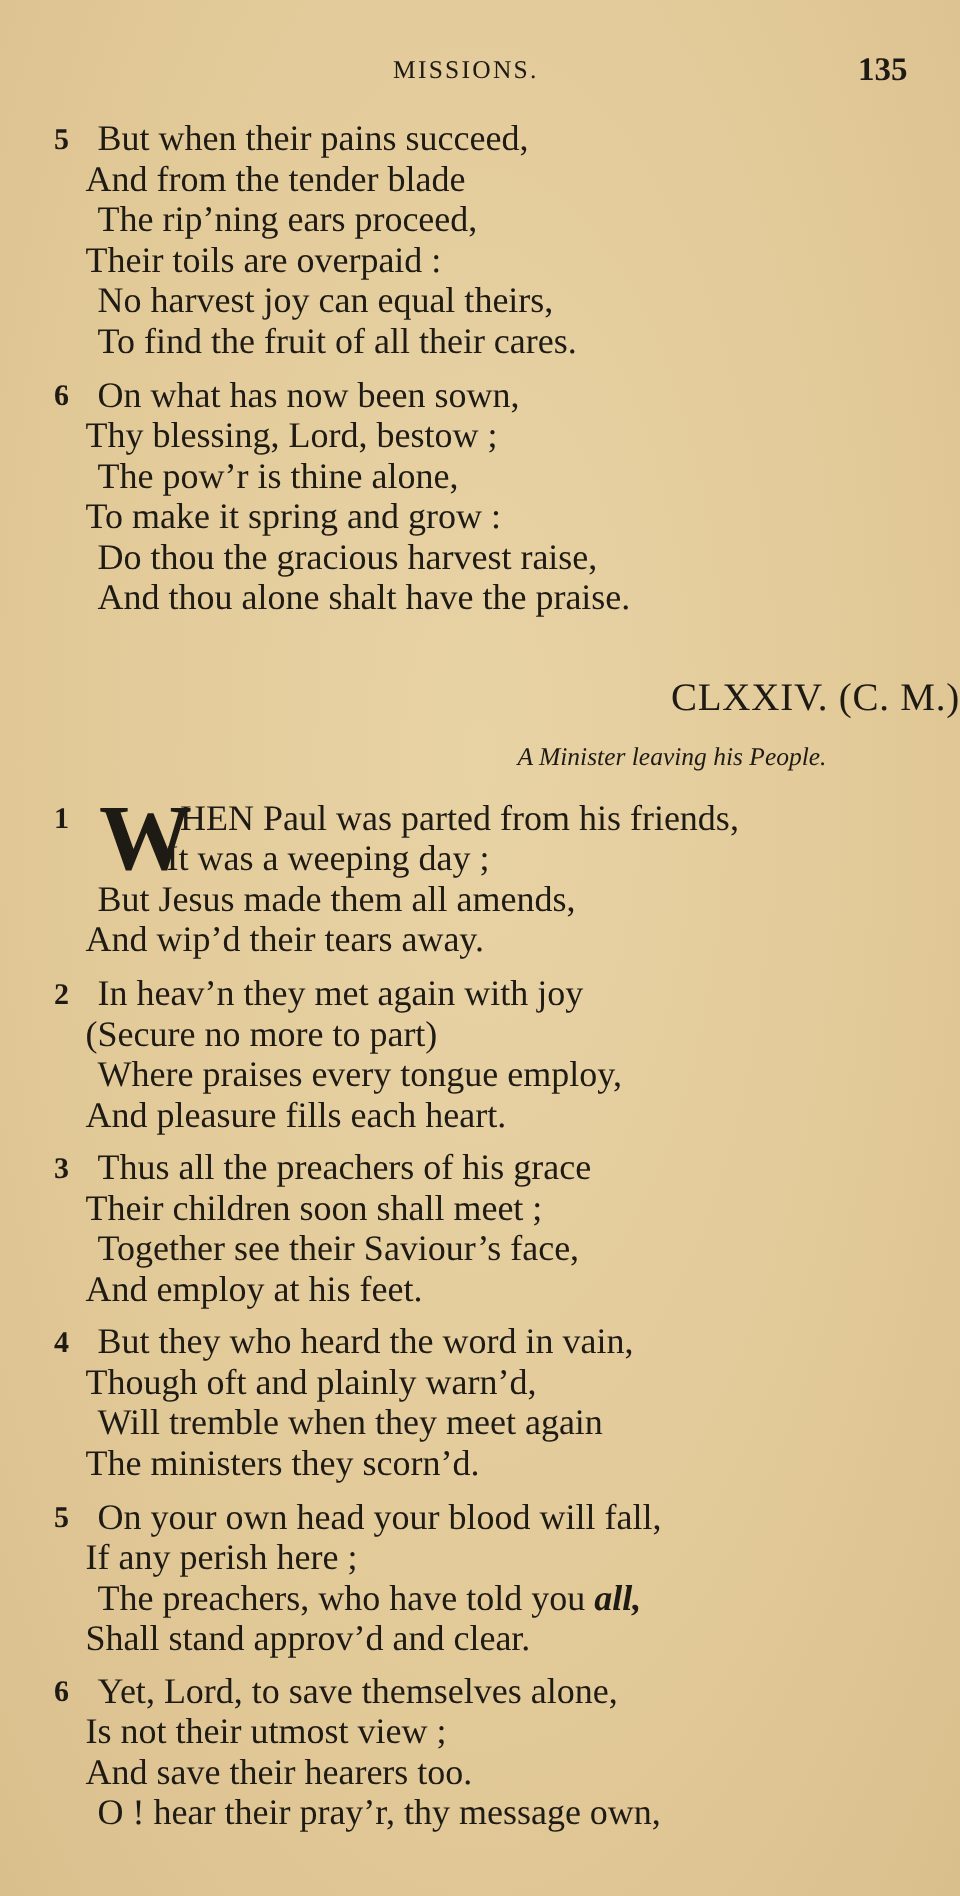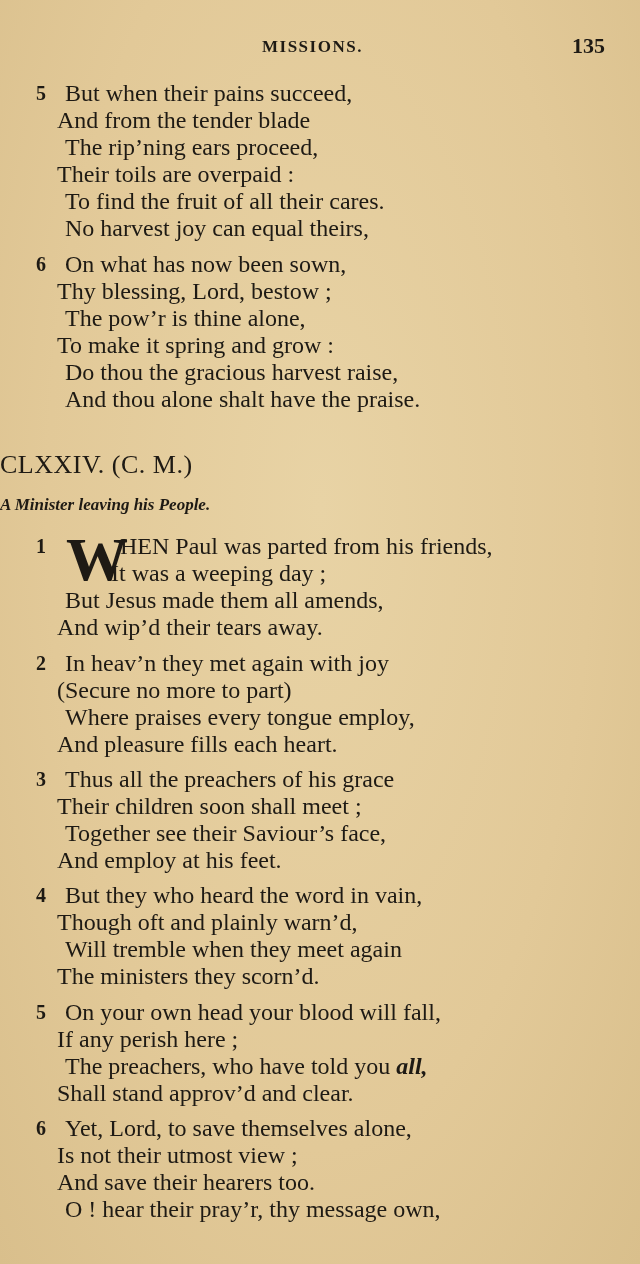--- a/index.html
+++ b/index.html
@@ -29,21 +29,21 @@
     left: 0;
     width: 640px;
     height: 30px;
   }
   .running-title {
     position: absolute;
     left: 262px;
     top: 6px;
     font-size: 17px;
     letter-spacing: 1.5px;
-    font-weight: bold;
+    font-weight: normal;
     text-align: right;
   }
   .page-number {
     position: absolute;
     left: 572px;
     top: 2px;
     font-size: 22px;
     font-weight: bold;
   }
   .verse {
@@ -64,33 +64,33 @@
     font-weight: bold;
     font-size: 20px;
   }
   .l-odd { padding-left: 65px; }
   .l-even { padding-left: 57px; }
   .hymn-title {
     position: absolute;
     top: 450px;
     left: 0;
     width: 640px;
-    text-align: left;
+    text-align: right;
     font-size: 26px;
     letter-spacing: 0.5px;
   }
   .hymn-subtitle {
     position: absolute;
     top: 495px;
     left: 0;
     width: 551px;
-    text-align: left;
+    text-align: right;
     font-size: 17px;
     font-style: italic;
-    font-weight: bold;
+    font-weight: normal;
   }
   .dropcap {
     position: absolute;
     left: 66px;
     top: 529px;
     font-size: 62px;
     line-height: 60px;
     font-weight: bold;
   }
   .first-line-rest { padding-left: 120px; }
@@ -105,22 +105,22 @@
   <div class="running-head">
     <span class="running-title">MISSIONS.</span>
     <span class="page-number">135</span>
   </div>
 
   <div class="verse" style="top:80px;">
     <div class="line l-odd"><span class="vnum">5</span><span>But when their pains succeed,</span></div>
     <div class="line l-even"><span>And from the tender blade</span></div>
     <div class="line l-odd"><span>The rip’ning ears proceed,</span></div>
     <div class="line l-even"><span>Their toils are overpaid :</span></div>
+    <div class="line l-odd"><span>No harvest joy can equal theirs,</span></div>
     <div class="line l-odd"><span>To find the fruit of all their cares.</span></div>
-    <div class="line l-odd"><span>No harvest joy can equal theirs,</span></div>
   </div>
 
   <div class="verse" style="top:251px;">
     <div class="line l-odd"><span class="vnum">6</span><span>On what has now been sown,</span></div>
     <div class="line l-even"><span>Thy blessing, Lord, bestow ;</span></div>
     <div class="line l-odd"><span>The pow’r is thine alone,</span></div>
     <div class="line l-even"><span>To make it spring and grow :</span></div>
     <div class="line l-odd"><span>Do thou the gracious harvest raise,</span></div>
     <div class="line l-odd"><span>And thou alone shalt have the praise.</span></div>
   </div>

